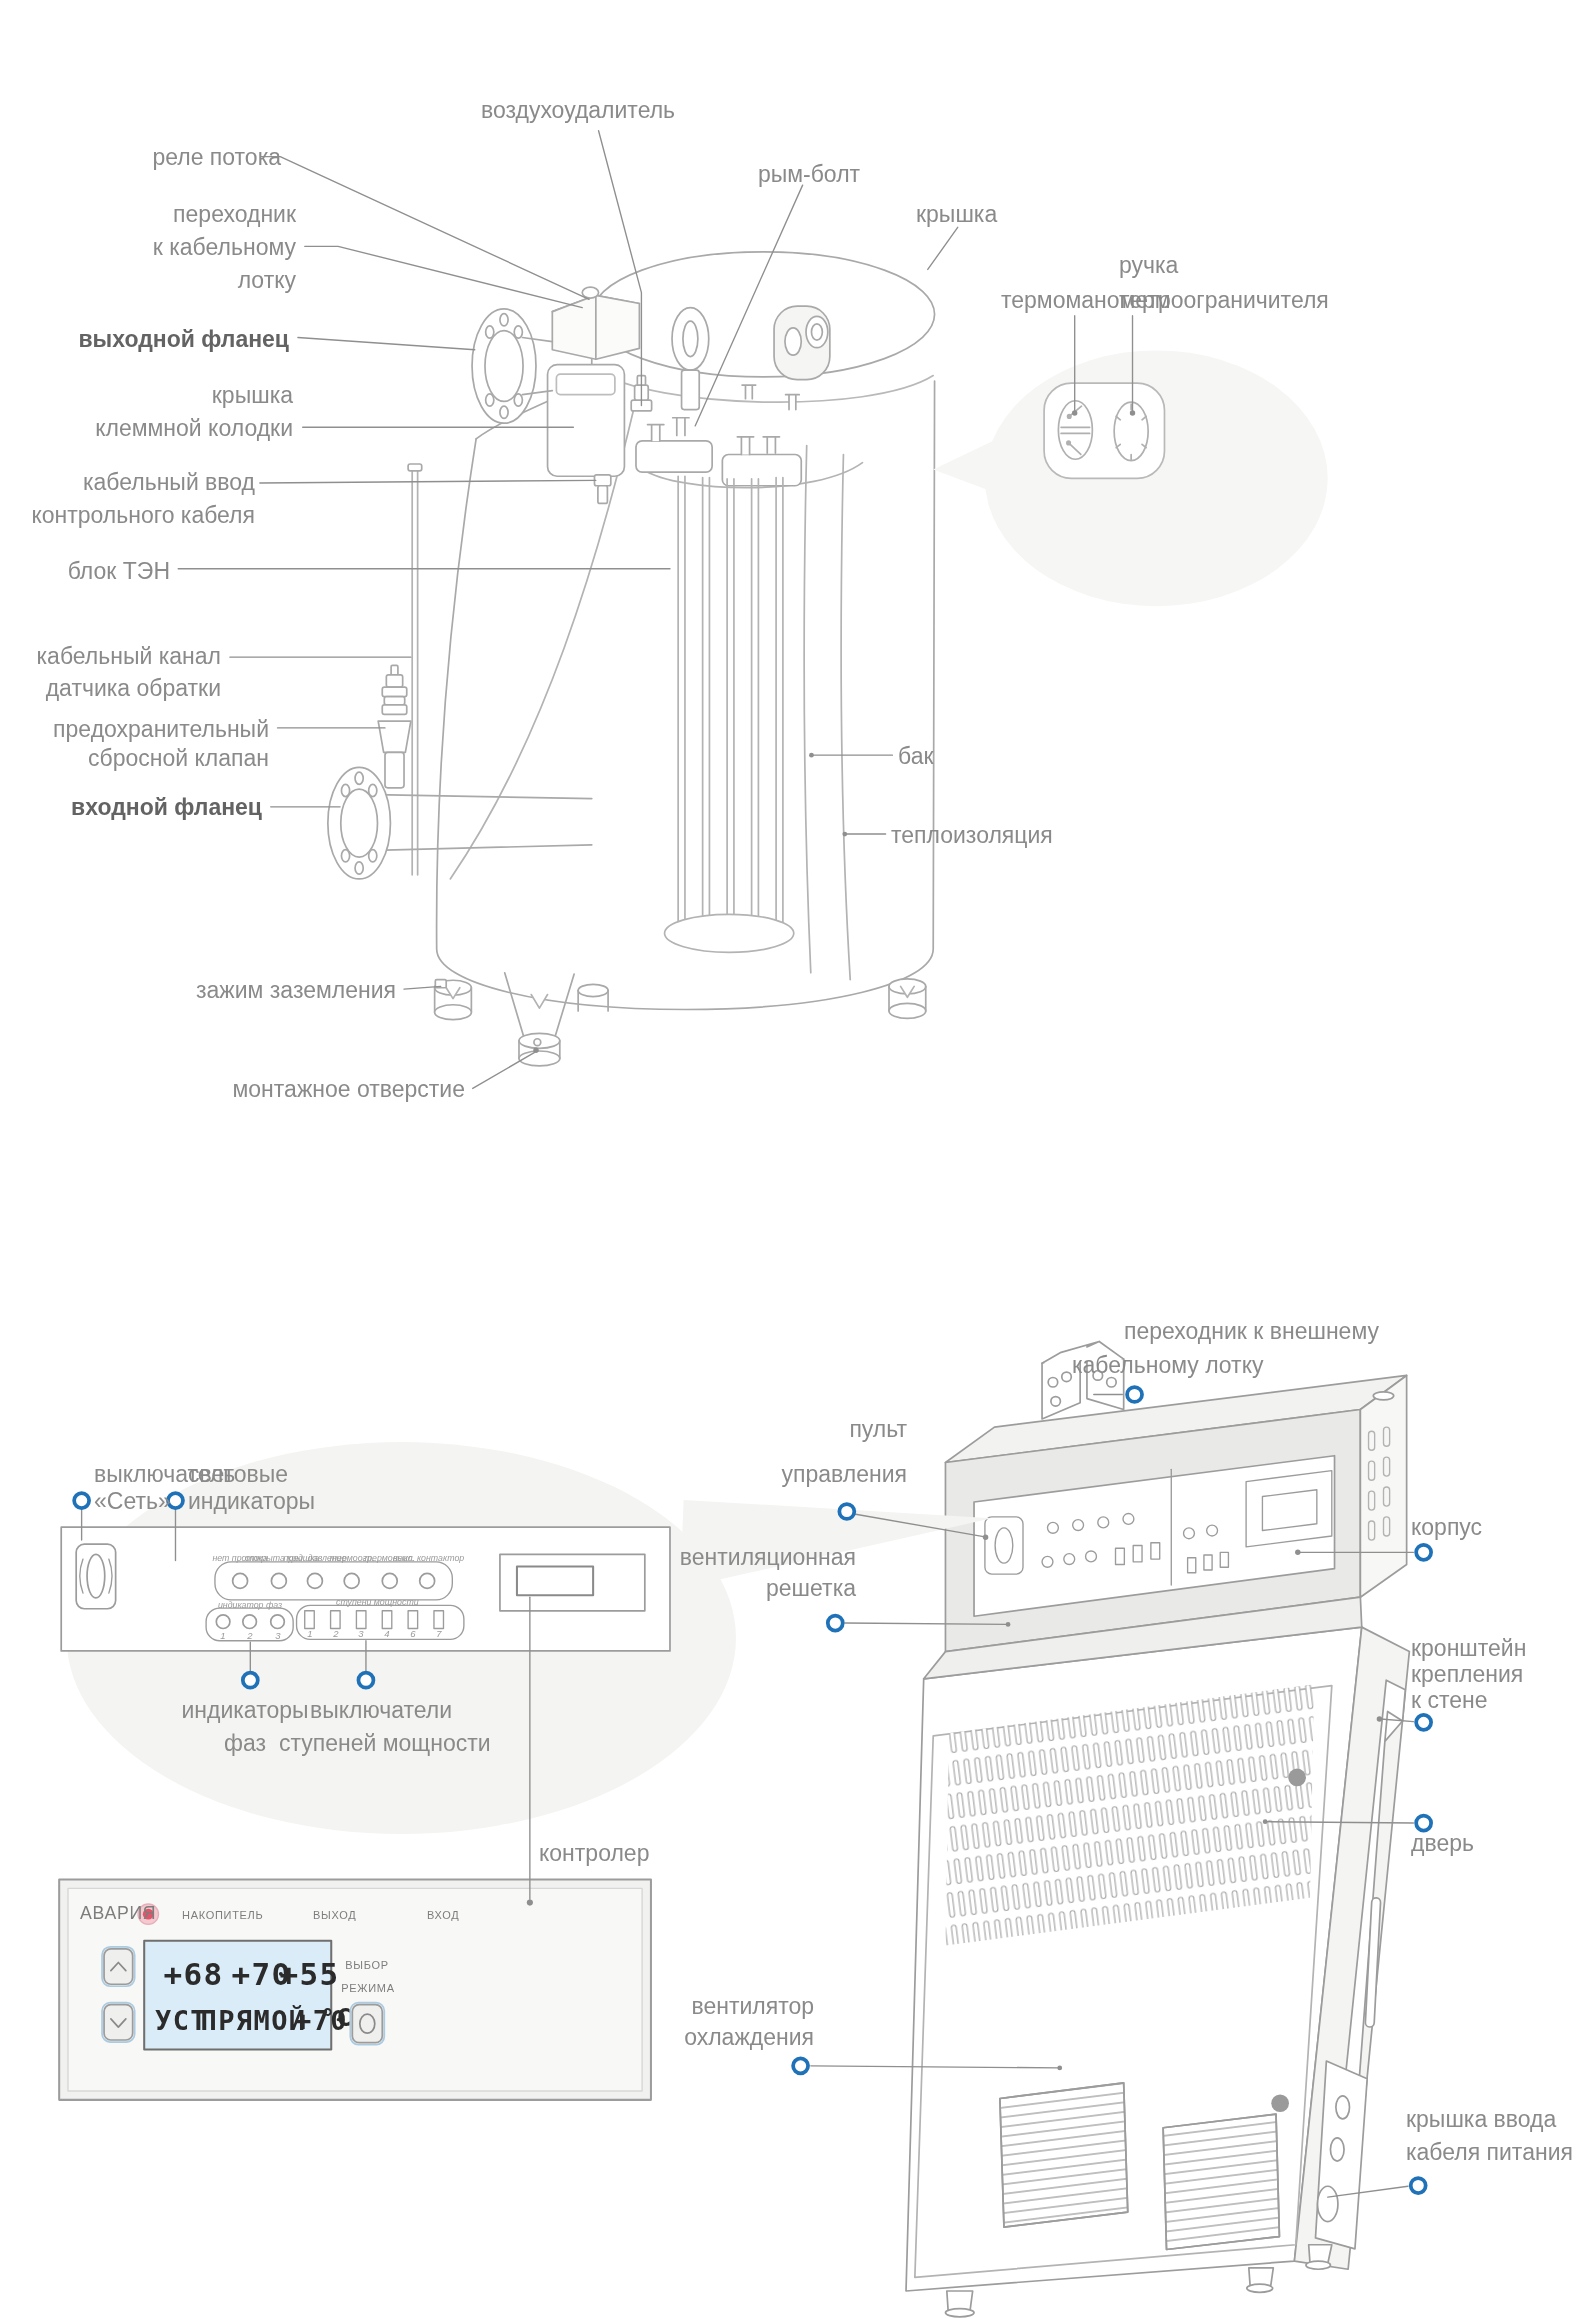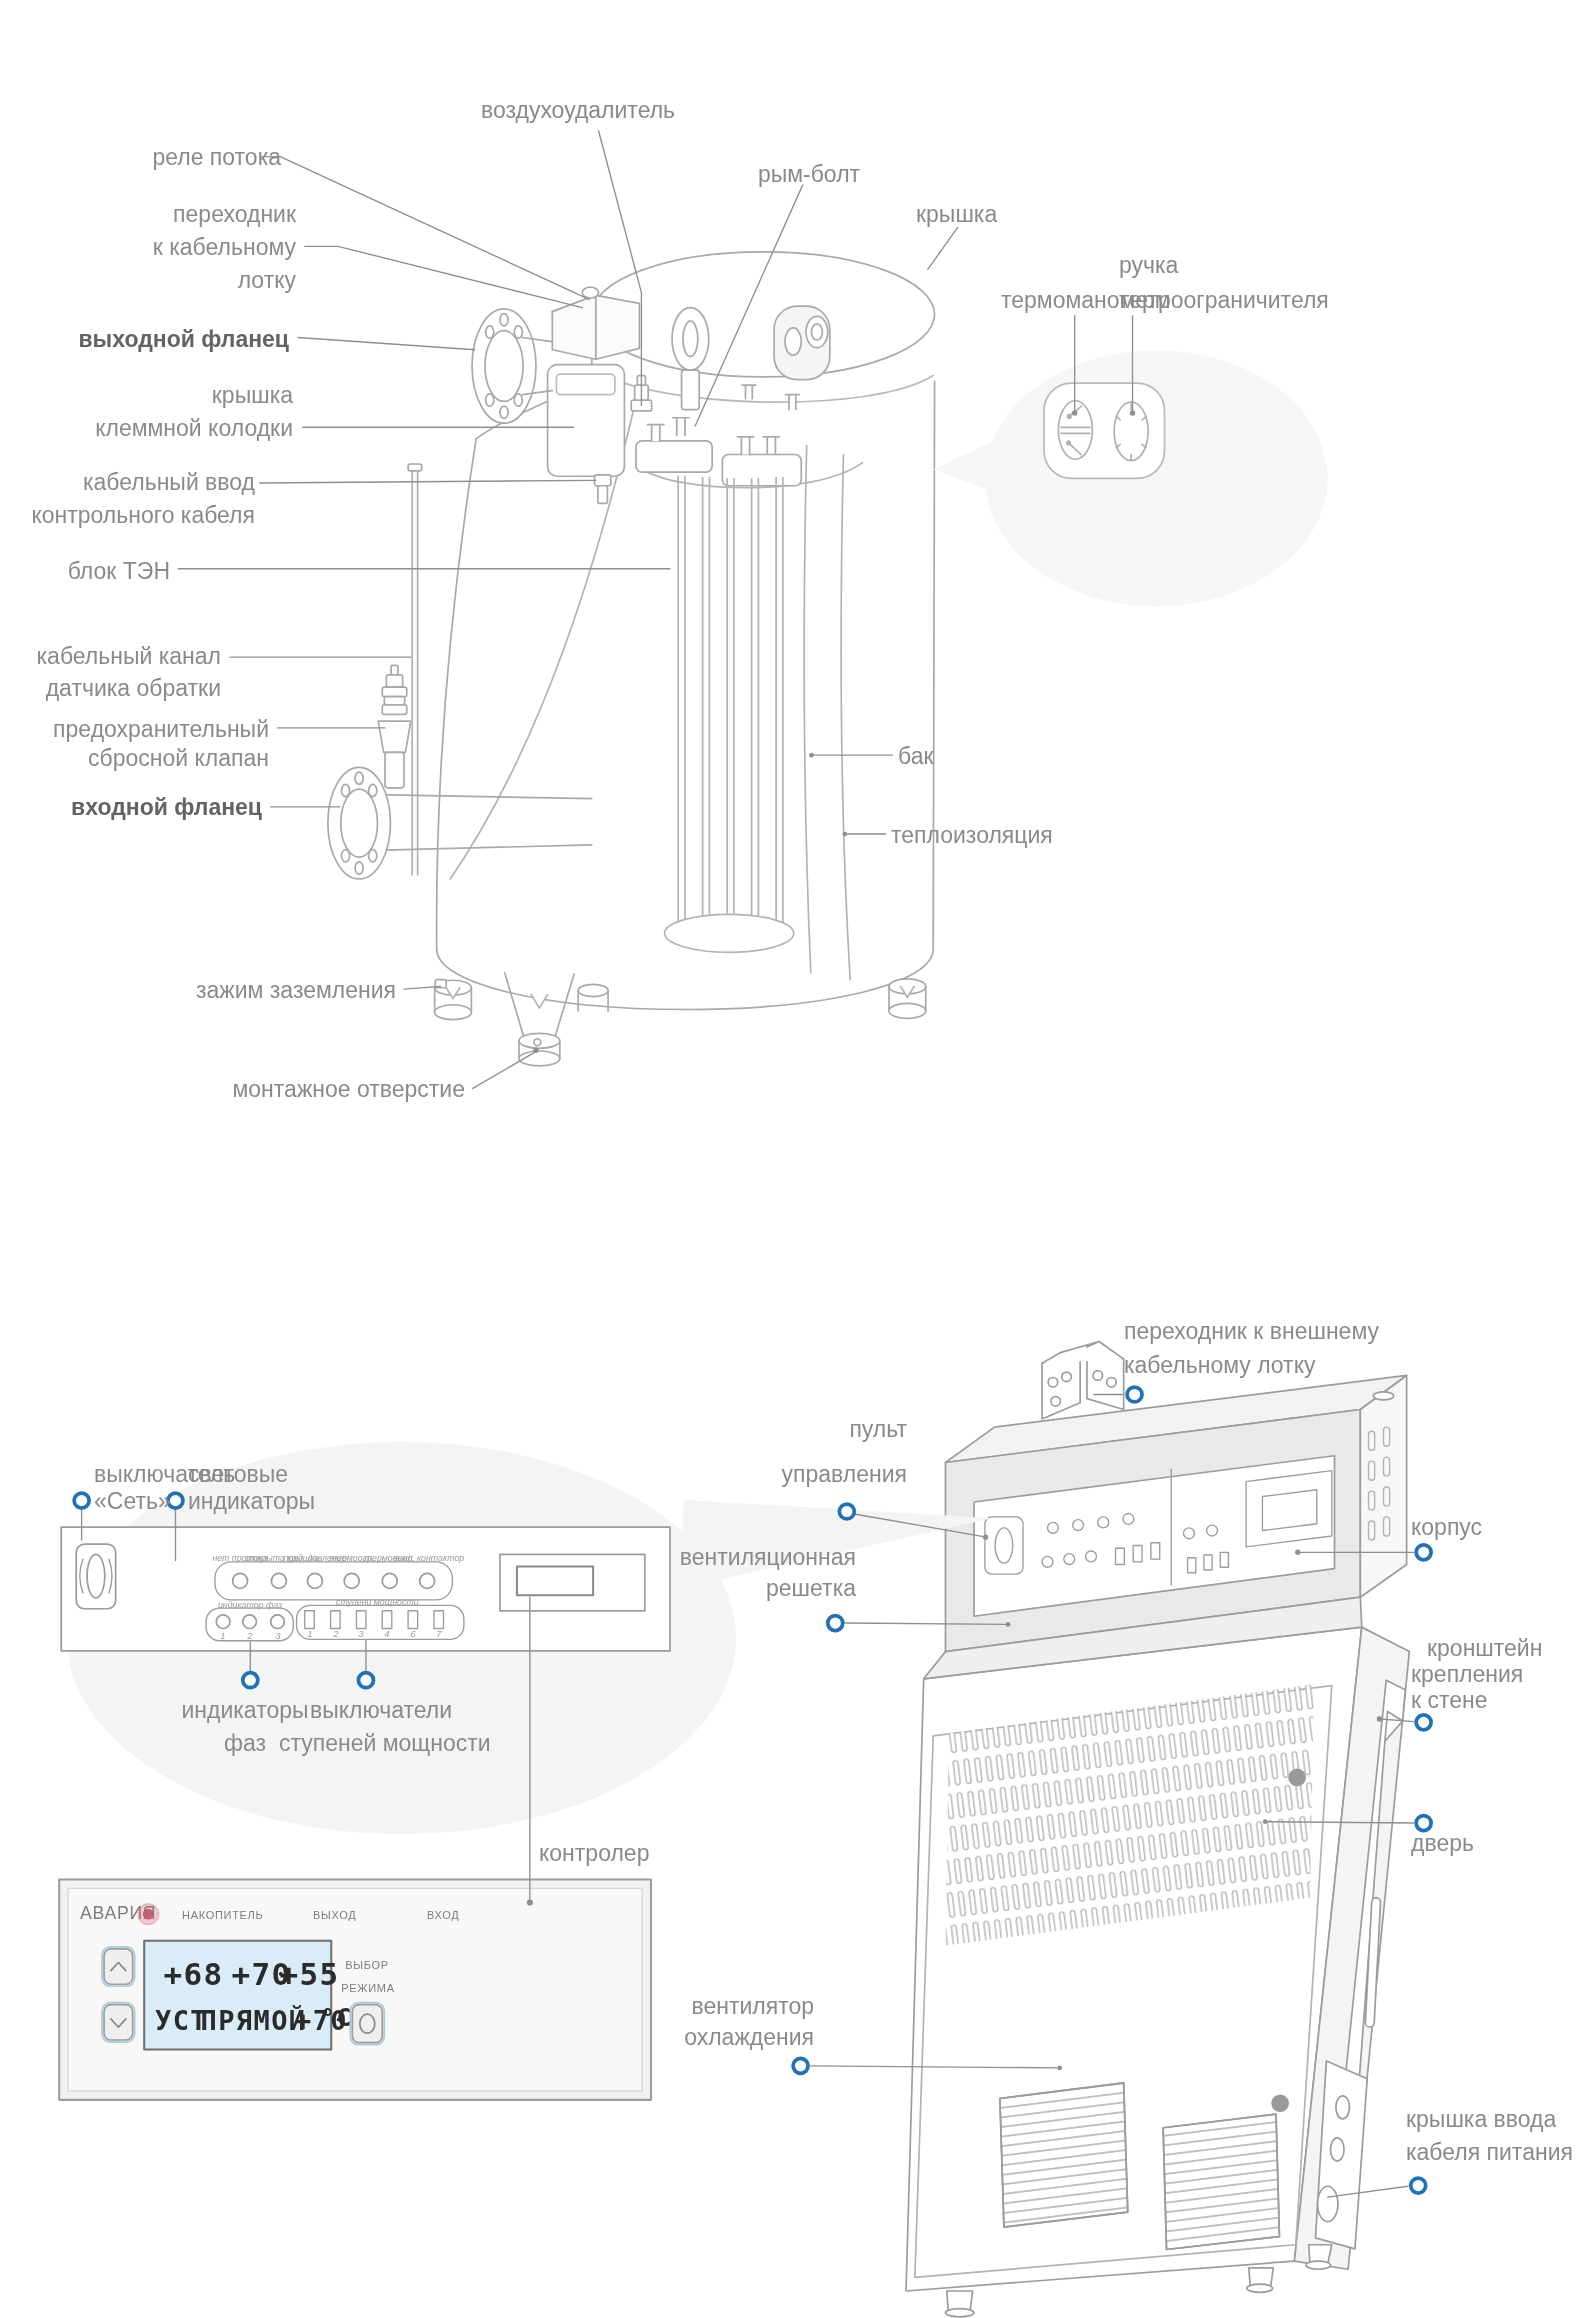--- a/index.html
+++ b/index.html
@@ -427,27 +427,27 @@
   <div class="lbl" style="left:898px;top:743px;">бак</div>
   <div class="lbl" style="left:891px;top:822px;">теплоизоляция</div>
   <div class="lbl ct" style="left:741px;top:161px;width:136px;">рым-болт</div>
   <div class="lbl" style="left:916px;top:201px;">крышка</div>
   <div class="lbl" style="left:1001px;top:287px;">термоманометр</div>
   <div class="lbl" style="left:1119px;top:252px;">ручка</div>
   <div class="lbl" style="left:1119px;top:287px;">термоограничителя</div>
 
 
   <div class="lbl" style="left:1124px;top:1318px;">переходник к внешнему</div>
-  <div class="lbl" style="left:1124px;top:1352px;">кабельному лотку</div>
+  <div class="lbl" style="left:1072px;top:1352px;">кабельному лотку</div>
   <div class="lbl rt" style="right:686px;top:1416px;">пульт</div>
   <div class="lbl rt" style="right:686px;top:1461px;">управления</div>
   <div class="lbl rt" style="right:737px;top:1544px;">вентиляционная</div>
   <div class="lbl rt" style="right:737px;top:1575px;">решетка</div>
   <div class="lbl" style="left:1411px;top:1514px;">корпус</div>
-  <div class="lbl" style="left:1411px;top:1635px;margin-left:16px;">кронштейн</div>
+  <div class="lbl" style="left:1411px;top:1635px;">кронштейн</div>
   <div class="lbl" style="left:1411px;top:1661px;">крепления</div>
   <div class="lbl" style="left:1411px;top:1687px;">к стене</div>
   <div class="lbl" style="left:1411px;top:1782px;margin-top:48px;">дверь</div>
   <div class="lbl rt" style="right:779px;top:1993px;">вентилятор</div>
   <div class="lbl rt" style="right:779px;top:2024px;margin-left:22px;">охлаждения</div>
   <div class="lbl" style="left:1406px;top:2106px;">крышка ввода</div>
   <div class="lbl" style="left:1406px;top:2139px;">кабеля питания</div>
 
   <div class="lbl" style="left:94px;top:1461px;">выключатель</div>
   <div class="lbl" style="left:94px;top:1488px;">«Сеть»</div>

